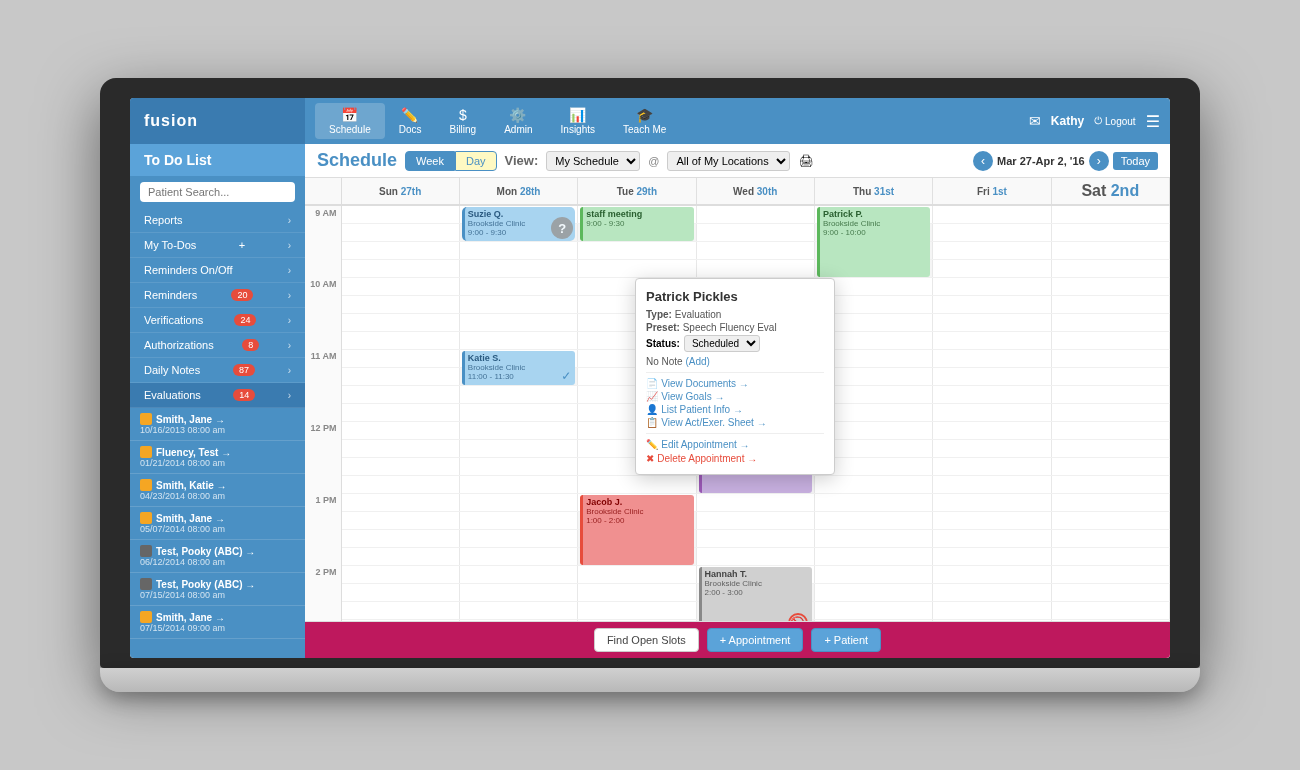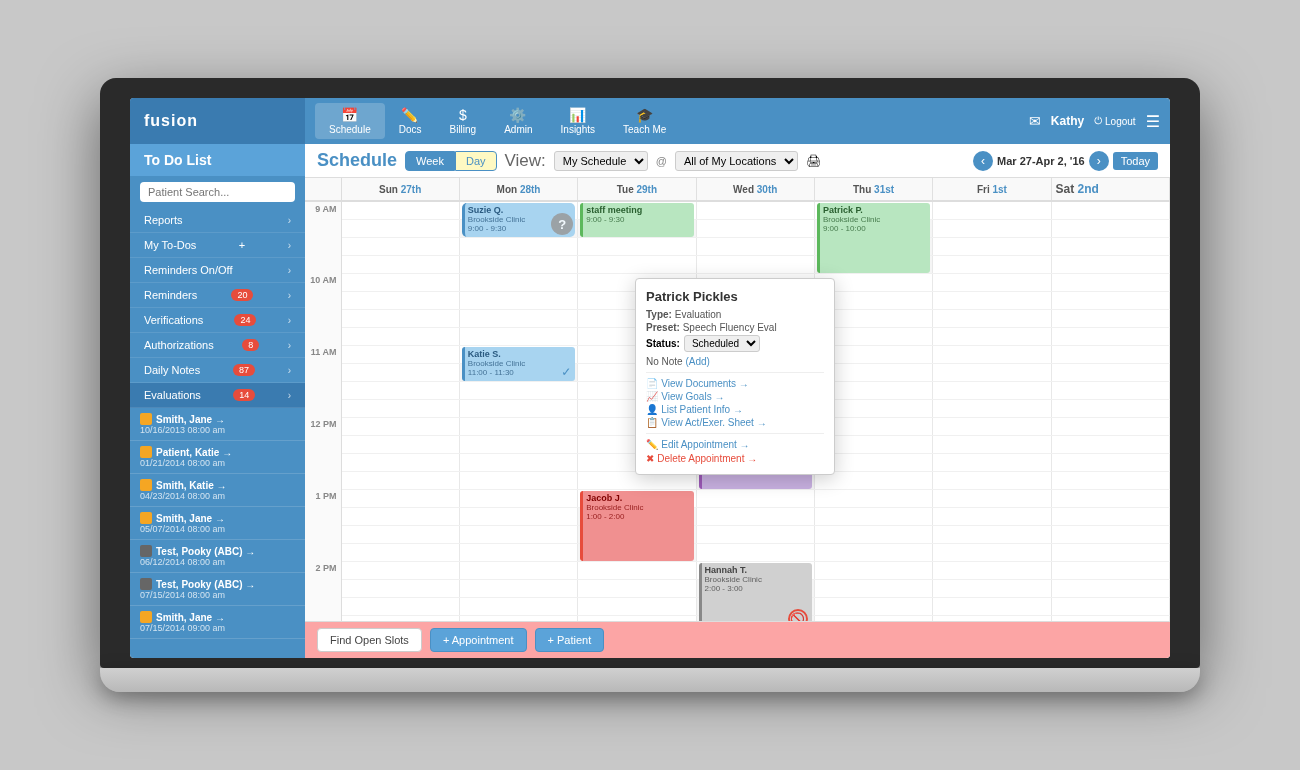--- a/index.html
+++ b/index.html
@@ -255,22 +255,23 @@
 
     .schedule-tab.active {
       background: #4a90c4;
       color: #fff;
     }
 
     .schedule-tab:first-child { border-radius: 4px 0 0 4px; }
     .schedule-tab:last-child { border-radius: 0 4px 4px 0; }
 
     .schedule-view-label {
-      font-size: 17px;
+      font-size: 13px;
       color: #666;
+      font-weight: bold;
     }
 
     .schedule-select {
       font-size: 11px;
       padding: 2px 4px;
       border: 1px solid #ccc;
       border-radius: 3px;
     }
 
     .schedule-nav {
@@ -313,25 +314,25 @@
     
     .calendar-container {
       flex: 1;
       overflow-y: auto;
       overflow-x: hidden;
       position: relative;
     }
 
     
     .bottom-bar {
-      background: #fca5a5;
+      background: #be185d;
       border-top: 1px solid #ddd;
       padding: 6px 12px;
       display: flex;
-      justify-content: flex-start;
+      justify-content: center;
       gap: 8px;
     }
 
     .bottom-btn {
       padding: 5px 12px;
       border: 1px solid #ccc;
       border-radius: 4px;
       background: #fff;
       font-size: 11px;
       cursor: pointer;
@@ -410,21 +411,21 @@
           <div class="eval-item">
             <div class="eval-item-name">
               <span class="eval-icon"></span>
               <span>Smith, Jane →</span>
             </div>
             <div class="eval-item-date">10/16/2013 08:00 am</div>
           </div>
           <div class="eval-item">
             <div class="eval-item-name">
               <span class="eval-icon"></span>
-              <span>Patient, Katie →</span>
+              <span>Fluency, Test →</span>
             </div>
             <div class="eval-item-date">01/21/2014 08:00 am</div>
           </div>
           <div class="eval-item">
             <div class="eval-item-name">
               <span class="eval-icon"></span>
               <span>Smith, Katie →</span>
             </div>
             <div class="eval-item-date">04/23/2014 08:00 am</div>
           </div>
@@ -541,21 +542,21 @@
                     </th>
                     <th style="background:#f9f9f9;border-right:1px solid #e0e0e0;border-bottom:2px solid #ddd;padding:4px;text-align:center;color:#555;font-size:10px;font-weight:bold;">
                       Wed <span style="color:#4a90c4;">30th</span>
                     </th>
                     <th style="background:#f9f9f9;border-right:1px solid #e0e0e0;border-bottom:2px solid #ddd;padding:4px;text-align:center;color:#555;font-size:10px;font-weight:bold;">
                       Thu <span style="color:#4a90c4;">31st</span>
                     </th>
                     <th style="background:#f9f9f9;border-right:1px solid #e0e0e0;border-bottom:2px solid #ddd;padding:4px;text-align:center;color:#555;font-size:10px;font-weight:bold;">
                       Fri <span style="color:#4a90c4;">1st</span>
                     </th>
-                    <th style="background:#f9f9f9;border-right:1px solid #e0e0e0;border-bottom:2px solid #ddd;padding:4px;text-align:left;color:#555;font-size:12px;font-weight:bold;">
+                    <th style="background:#f9f9f9;border-right:1px solid #e0e0e0;border-bottom:2px solid #ddd;padding:4px;text-align:center;color:#555;font-size:16px;font-weight:bold;">
                       Sat <span style="color:#4a90c4;">2nd</span>
                     </th>
                   </tr>
                 </thead>
                 <tbody id="cal-body">
                     <tr>
                       <td style="border-right: 1px solid rgb(221, 221, 221); background: rgb(250, 250, 250); text-align: right; padding: 2px 4px 0px 0px; font-size: 9px; color: rgb(136, 136, 136); font-weight: bold; vertical-align: top; height: 18px;">9 AM</td>
                       <td style="border-right: 1px solid rgb(232, 232, 232); border-bottom: 1px solid rgb(240, 240, 240); height: 18px; position: relative; background: rgb(255, 255, 255); vertical-align: top; border-top: 1px solid rgb(221, 221, 221);"></td>
                       <td style="border-right: 1px solid rgb(232, 232, 232); border-bottom: 1px solid rgb(240, 240, 240); height: 18px; position: relative; background: rgb(255, 255, 255); vertical-align: top; border-top: 1px solid rgb(221, 221, 221);">
                         <div style="position: absolute; top: 1px; left: 2px; right: 2px; height: 34px; background: rgb(168, 212, 240); border-left: 3px solid rgb(74, 144, 196); border-radius: 5px; padding: 2px 3px; overflow: hidden; cursor: pointer; z-index: 2;">

